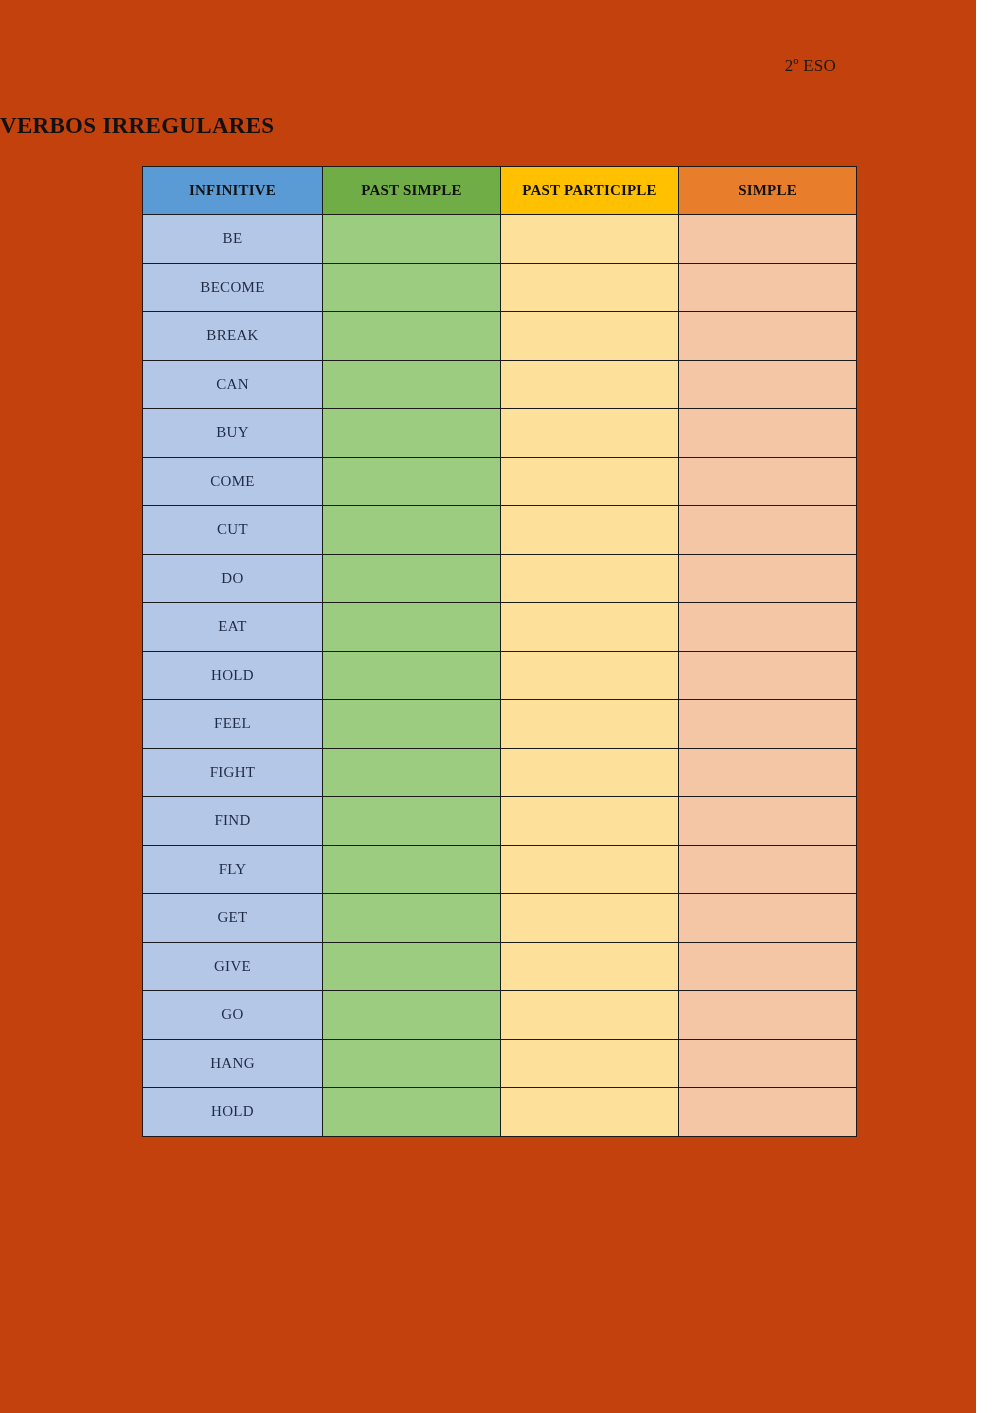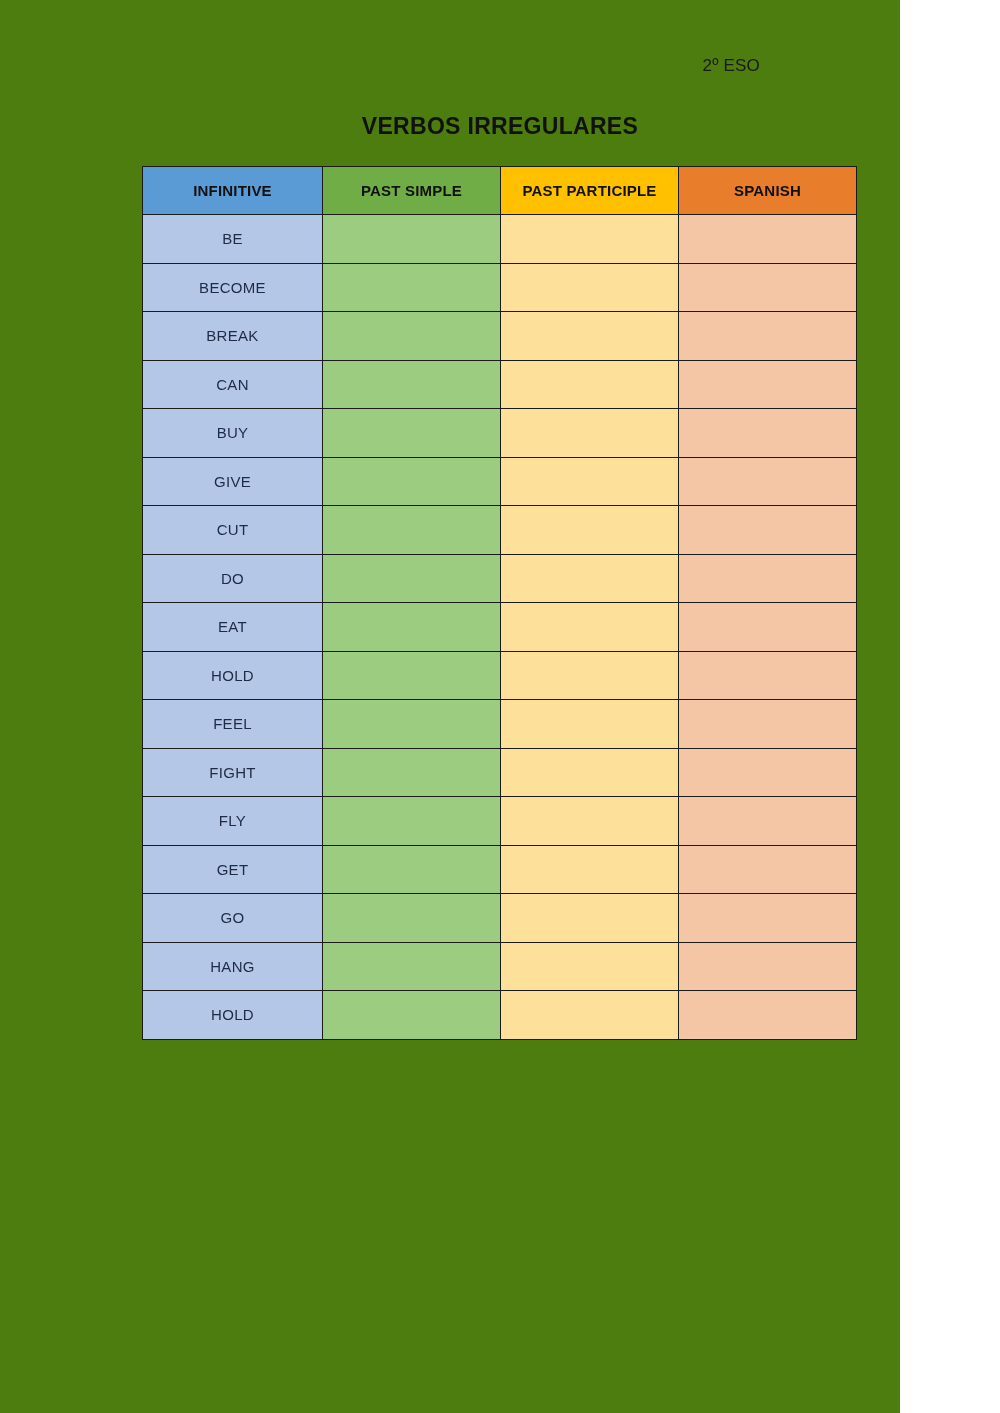--- a/index.html
+++ b/index.html
@@ -9,45 +9,46 @@
   }
   body {
     width: 1000px;
     height: 1413px;
     font-family: "Liberation Sans", sans-serif;
     position: relative;
     overflow: hidden;
   }
 
   .page {
-    width: 900px;
+    width: 976px;
     height: 1413px;
     position: relative;
-    background: #4d7c0f;
+    background: #c2410c;
     box-sizing: border-box;
+    font-family: Liberation Serif, serif;
   }
 
   
   .doc-header {
     position: absolute;
     top: 56px;
     right: 140px;
     font-size: 17px;
     color: #1a1a1a;
     letter-spacing: 0.2px;
     white-space: nowrap;
   }
 
   
   .doc-title {
     position: absolute;
     top: 113px;
     left: 0;
     width: 1000px;
-    text-align: center;
+    text-align: left;
     font-size: 23px;
     font-weight: bold;
     color: #111111;
     letter-spacing: 0.3px;
   }
 
   
   .verb-table-wrap {
     position: absolute;
     left: 142px;
@@ -119,21 +120,21 @@
         <col class="c-inf">
           <col class="c-ps">
           <col class="c-pp">
           <col class="c-sp">
       </colgroup>
       <thead>
         <tr>
           <th class="h-inf">INFINITIVE</th>
           <th class="h-ps">PAST SIMPLE</th>
           <th class="h-pp">PAST PARTICIPLE</th>
-          <th class="h-sp">SPANISH</th>
+          <th class="h-sp">SIMPLE</th>
         </tr>
       </thead>
       <tbody>
           <tr>
             <td class="b-inf">BE</td>
             <td class="b-ps"></td>
             <td class="b-pp"></td>
             <td class="b-sp"></td>
           </tr>
           <tr>
@@ -154,69 +155,81 @@
             <td class="b-pp"></td>
             <td class="b-sp"></td>
           </tr>
           <tr>
             <td class="b-inf">BUY</td>
             <td class="b-ps"></td>
             <td class="b-pp"></td>
             <td class="b-sp"></td>
           </tr>
           <tr>
+            <td class="b-inf">COME</td>
+            <td class="b-ps"></td>
+            <td class="b-pp"></td>
+            <td class="b-sp"></td>
+          </tr>
+          <tr>
+            <td class="b-inf">CUT</td>
+            <td class="b-ps"></td>
+            <td class="b-pp"></td>
+            <td class="b-sp"></td>
+          </tr>
+          <tr>
+            <td class="b-inf">DO</td>
+            <td class="b-ps"></td>
+            <td class="b-pp"></td>
+            <td class="b-sp"></td>
+          </tr>
+          <tr>
+            <td class="b-inf">EAT</td>
+            <td class="b-ps"></td>
+            <td class="b-pp"></td>
+            <td class="b-sp"></td>
+          </tr>
+          <tr>
+            <td class="b-inf">HOLD</td>
+            <td class="b-ps"></td>
+            <td class="b-pp"></td>
+            <td class="b-sp"></td>
+          </tr>
+          <tr>
+            <td class="b-inf">FEEL</td>
+            <td class="b-ps"></td>
+            <td class="b-pp"></td>
+            <td class="b-sp"></td>
+          </tr>
+          <tr>
+            <td class="b-inf">FIGHT</td>
+            <td class="b-ps"></td>
+            <td class="b-pp"></td>
+            <td class="b-sp"></td>
+          </tr>
+          <tr>
+            <td class="b-inf">FIND</td>
+            <td class="b-ps"></td>
+            <td class="b-pp"></td>
+            <td class="b-sp"></td>
+          </tr>
+          <tr>
+            <td class="b-inf">FLY</td>
+            <td class="b-ps"></td>
+            <td class="b-pp"></td>
+            <td class="b-sp"></td>
+          </tr>
+          <tr>
+            <td class="b-inf">GET</td>
+            <td class="b-ps"></td>
+            <td class="b-pp"></td>
+            <td class="b-sp"></td>
+          </tr>
+          <tr>
             <td class="b-inf">GIVE</td>
-            <td class="b-ps"></td>
-            <td class="b-pp"></td>
-            <td class="b-sp"></td>
-          </tr>
-          <tr>
-            <td class="b-inf">CUT</td>
-            <td class="b-ps"></td>
-            <td class="b-pp"></td>
-            <td class="b-sp"></td>
-          </tr>
-          <tr>
-            <td class="b-inf">DO</td>
-            <td class="b-ps"></td>
-            <td class="b-pp"></td>
-            <td class="b-sp"></td>
-          </tr>
-          <tr>
-            <td class="b-inf">EAT</td>
-            <td class="b-ps"></td>
-            <td class="b-pp"></td>
-            <td class="b-sp"></td>
-          </tr>
-          <tr>
-            <td class="b-inf">HOLD</td>
-            <td class="b-ps"></td>
-            <td class="b-pp"></td>
-            <td class="b-sp"></td>
-          </tr>
-          <tr>
-            <td class="b-inf">FEEL</td>
-            <td class="b-ps"></td>
-            <td class="b-pp"></td>
-            <td class="b-sp"></td>
-          </tr>
-          <tr>
-            <td class="b-inf">FIGHT</td>
-            <td class="b-ps"></td>
-            <td class="b-pp"></td>
-            <td class="b-sp"></td>
-          </tr>
-          <tr>
-            <td class="b-inf">FLY</td>
-            <td class="b-ps"></td>
-            <td class="b-pp"></td>
-            <td class="b-sp"></td>
-          </tr>
-          <tr>
-            <td class="b-inf">GET</td>
             <td class="b-ps"></td>
             <td class="b-pp"></td>
             <td class="b-sp"></td>
           </tr>
           <tr>
             <td class="b-inf">GO</td>
             <td class="b-ps"></td>
             <td class="b-pp"></td>
             <td class="b-sp"></td>
           </tr>

